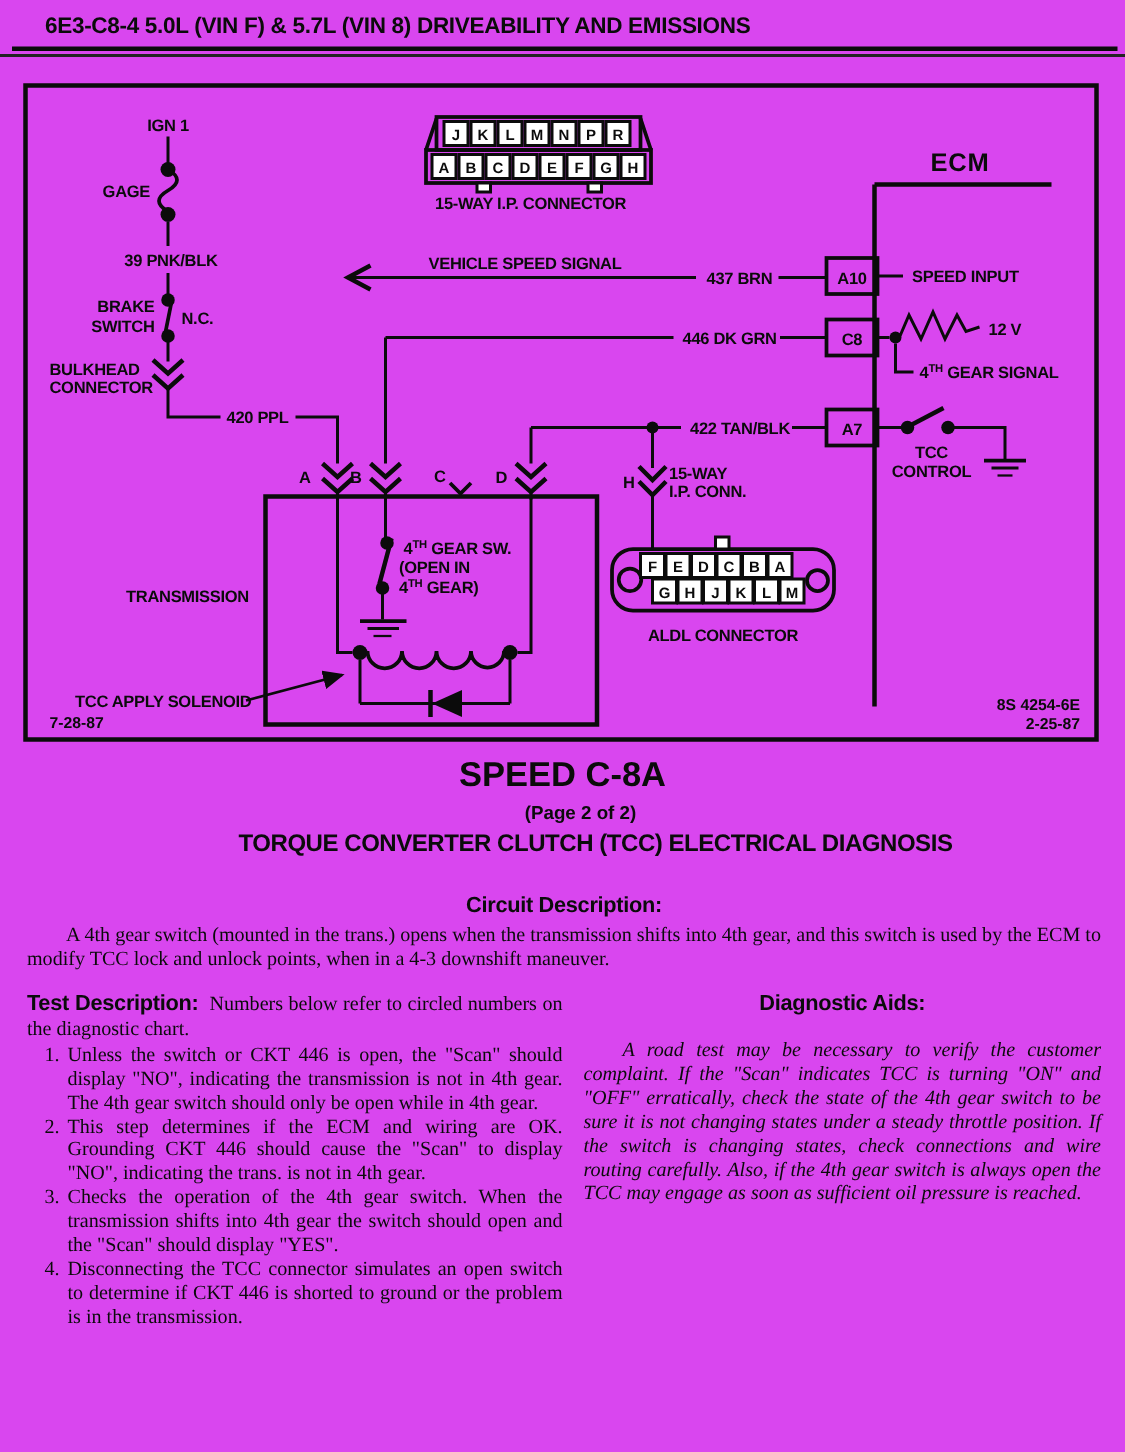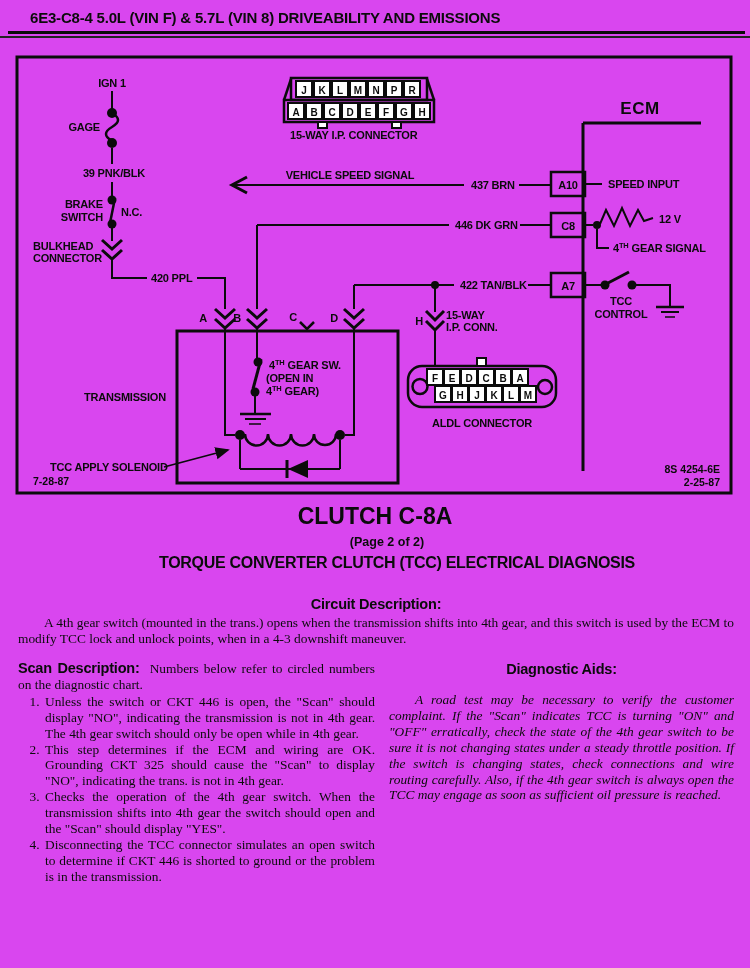--- a/index.html
+++ b/index.html
@@ -275,34 +275,34 @@
       <rect class="cell" x="486" y="386" width="16" height="16"></rect>
         <text class="lbl-cell" x="494" y="398.5" text-anchor="middle">K</text>
       <rect class="cell" x="503" y="386" width="16" height="16"></rect>
         <text class="lbl-cell" x="511" y="398.5" text-anchor="middle">L</text>
       <rect class="cell" x="520" y="386" width="16" height="16"></rect>
         <text class="lbl-cell" x="528" y="398.5" text-anchor="middle">M</text>
       <text class="lbl" x="482" y="427" text-anchor="middle">ALDL CONNECTOR</text>
     </g>
   </svg>
 
-  <div class="titles t-chart">CLUTCH C-8A</div>
+  <div class="titles t-chart">SPEED C-8A</div>
   <div class="titles t-page">(Page 2 of 2)</div>
   <div class="titles t-l1">TORQUE CONVERTER CLUTCH (TCC) ELECTRICAL DIAGNOSIS</div>
 
   <div class="circuit">
     <div class="sec-h">Circuit Description:</div>
     <p class="serif">A 4th gear switch (mounted in the trans.) opens when the transmission shifts into 4th gear, and this switch is used by the ECM to modify TCC lock and unlock points, when in a 4-3 downshift maneuver.</p>
   </div>
 
   <div class="col-left">
-    <p class="lead serif"><span class="sec-h">Scan Description:</span>&nbsp; <span>Numbers below refer to circled numbers on the diagnostic chart.</span></p>
+    <p class="lead serif"><span class="sec-h">Test Description:</span>&nbsp; <span>Numbers below refer to circled numbers on the diagnostic chart.</span></p>
     <ol class="tests serif">
       <li>Unless the switch or CKT 446 is open, the "Scan" should display "NO", indicating the transmission is not in 4th gear.  The 4th gear switch should only be open while in 4th gear.</li>
-      <li>This step determines if the ECM and wiring are OK.  Grounding CKT 325 should cause the "Scan" to display "NO", indicating the trans. is not in 4th gear.</li>
+      <li>This step determines if the ECM and wiring are OK.  Grounding CKT 446 should cause the "Scan" to display "NO", indicating the trans. is not in 4th gear.</li>
       <li>Checks the operation of the 4th gear switch. When the transmission shifts into 4th gear the switch should open and the "Scan" should display "YES".</li>
       <li>Disconnecting the TCC connector simulates an open switch to determine if CKT 446 is shorted to ground or the problem is in the transmission.</li>
     </ol>
   </div>
 
   <div class="col-right">
     <div class="sec-h">Diagnostic Aids:</div>
     <p class="body serif">A road test may be necessary to verify the customer complaint.  If the "Scan" indicates TCC is turning "ON" and "OFF" erratically, check the state of the 4th gear switch to be sure it is not changing states under a steady throttle position.  If the switch is changing states, check connections and wire routing carefully.  Also, if the 4th gear switch is always open the TCC may engage as soon as sufficient oil pressure is reached.</p>
   </div>
 

